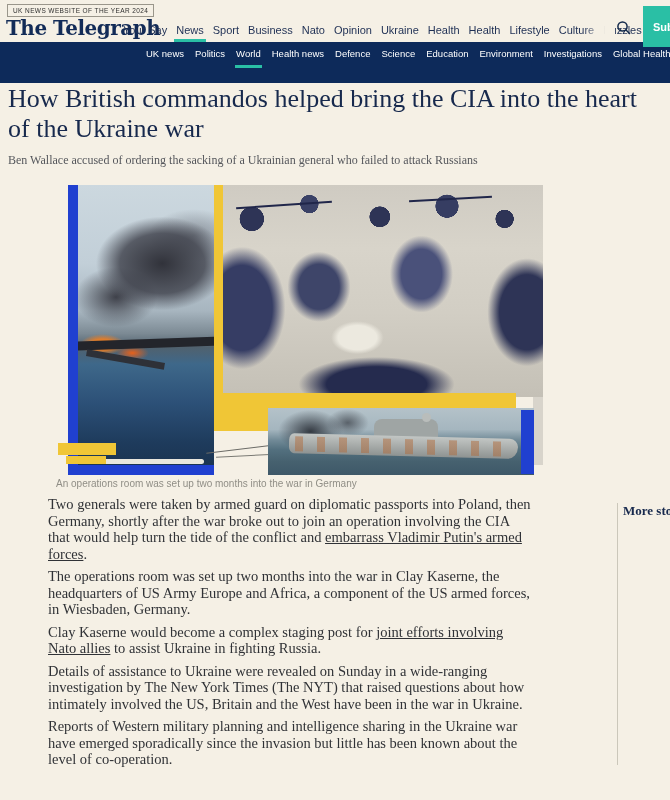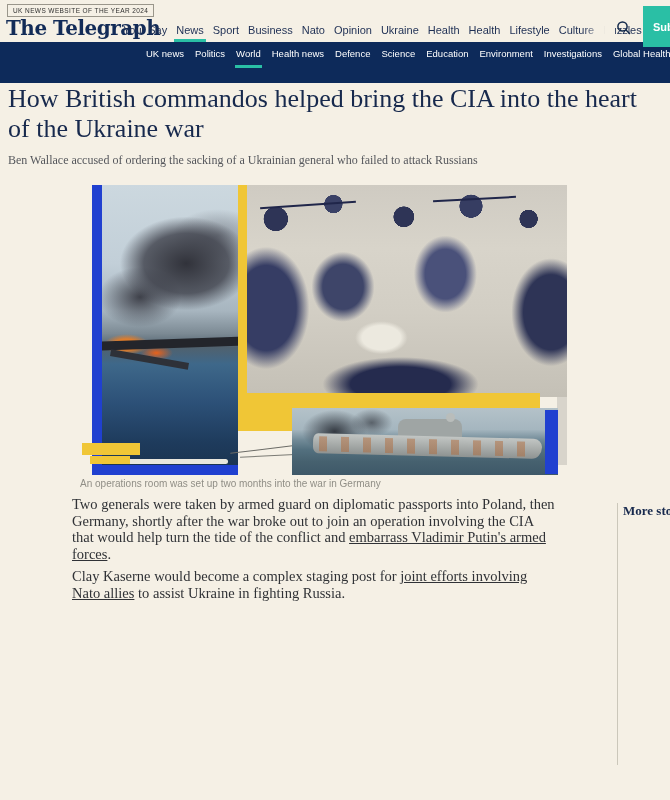--- a/index.html
+++ b/index.html
@@ -71,21 +71,21 @@
   h1.headline {
     margin: 18px 8px 0 8px; max-width: 640px;
     font-family: "Liberation Serif", serif; font-weight: normal;
     font-size: 26px; line-height: 30px; color: #17294D;
   }
   p.standfirst {
     margin: 7px 8px 15px 8px; max-width: 640px;
     font-family: "Liberation Serif", serif;
     font-size: 12px; line-height: 19px; color: #55575C;
   }
-  .article-col { margin-left: 72px; width: 488px; }
+  .article-col { margin-left: 48px; width: 488px; }
   figure.collage {
     position: relative; margin: 9px 0 0 8px;
     width: 488px; height: 290px;
   }
   .collage div { position: absolute; }
   .blue-left   { left: 12px; top: 0; width: 10px; height: 290px; background: #2040D0; }
   .blue-bottom { left: 12px; top: 280px; width: 146px; height: 10px; background: #2040D0; }
   .bridge-photo {
     left: 22px; top: 0; width: 136px; height: 280px;
     background:
@@ -245,20 +245,23 @@
         <div class="ship-rust"></div>
       </div>
       <div class="blue-right"></div>
       <div class="yellow-bar-1"></div>
       <div class="yellow-bar-2"></div>
     </figure>
     <figcaption class="hero-caption">An operations room was set up two months into the war in Germany</figcaption>
 
     <div class="article-body">
         <p><span>Two generals were taken by armed guard on diplomatic passports into Poland, then Germany, shortly after the war broke out to join an operation involving the CIA that would help turn the tide of the conflict and </span><a class="inline-link" href="#">embarrass Vladimir Putin's armed forces</a><span>.</span></p>
+        <p><span>The operations room was set up two months into the war in Clay Kaserne, the headquarters of US Army Europe and Africa, a component of the US armed forces, in Wiesbaden, Germany.</span></p>
         <p><span>Clay Kaserne would become a complex staging post for </span><a class="inline-link" href="#">joint efforts involving Nato allies</a><span> to assist Ukraine in fighting Russia.</span></p>
+        <p><span>Details of assistance to Ukraine were revealed on Sunday in a wide-ranging investigation by The New York Times (The NYT) that raised questions about how intimately involved the US, Britain and the West have been in the war in Ukraine.</span></p>
+        <p><span>Reports of Western military planning and intelligence sharing in the Ukraine war have emerged sporadically since the invasion but little has been known about the level of co-operation.</span></p>
       </div>
   </div>
 </main>
 
 <aside class="more-stories">
   <h2>More stories</h2>
 </aside>
 
 </body></html>

